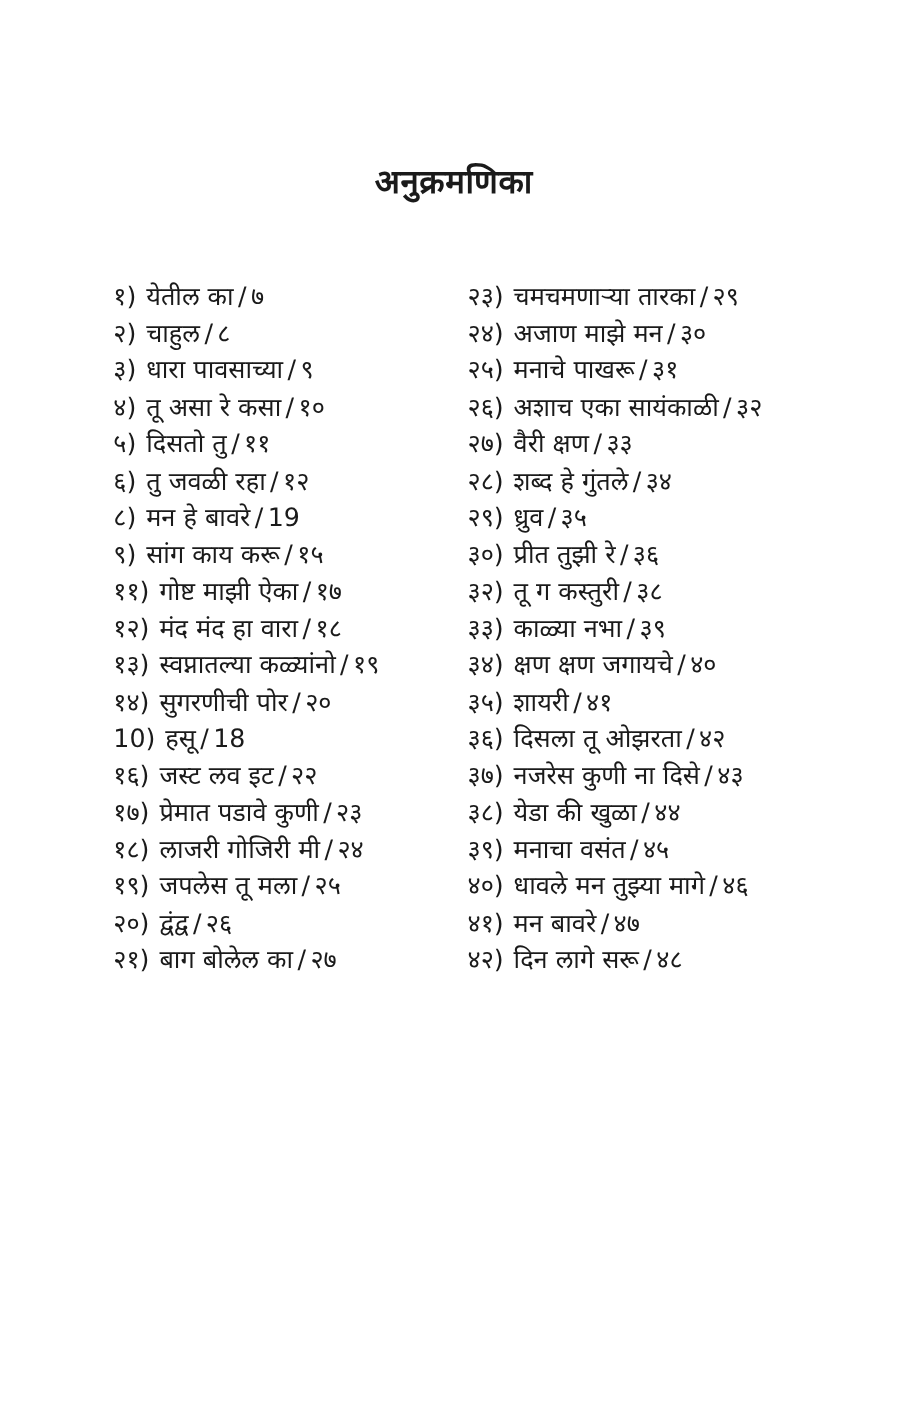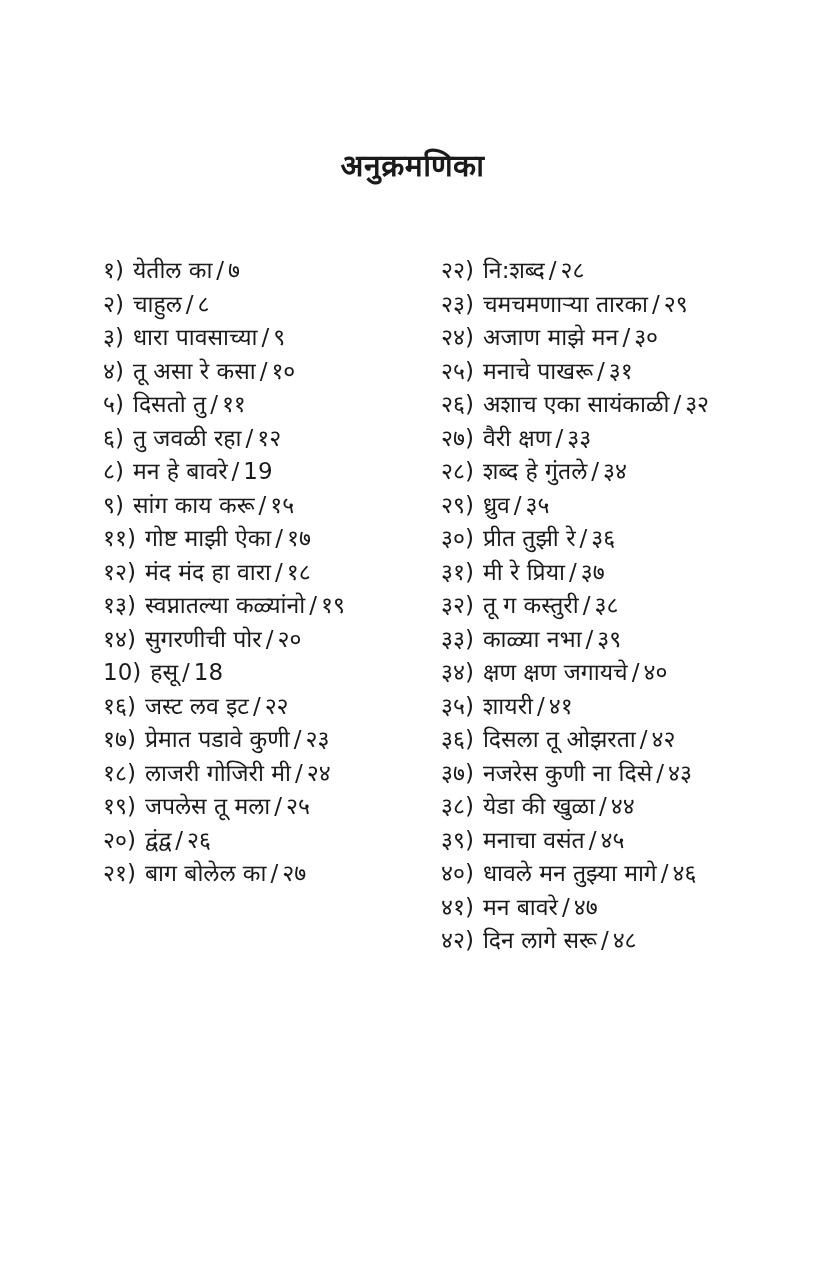--- a/index.html
+++ b/index.html
@@ -27,22 +27,21 @@
     line-height: 40px;
     font-weight: 700;
     letter-spacing: 0.5px;
   }
   .columns {
     position: absolute;
     top: 254px;
     left: 103px;
     right: 56px;
     display: flex;
-    align-items: flex-start;
-    gap: 16px;
+    align-items: flex-end;
   }
   .col {
     list-style: none;
     margin: 0;
     padding: 0;
   }
   .col.left {
     width: 322px;
     flex: 0 0 322px;
   }
@@ -83,30 +82,28 @@
         <li class="entry"><span class="num">१४)</span><span class="entry-title">सुगरणीची पोर</span><span class="sep">/</span><span class="pg">२०</span></li>
         <li class="entry"><span class="num">10)</span><span class="entry-title">हसू</span><span class="sep">/</span><span class="pg">18</span></li>
         <li class="entry"><span class="num">१६)</span><span class="entry-title">जस्ट लव इट</span><span class="sep">/</span><span class="pg">२२</span></li>
         <li class="entry"><span class="num">१७)</span><span class="entry-title">प्रेमात पडावे कुणी</span><span class="sep">/</span><span class="pg">२३</span></li>
         <li class="entry"><span class="num">१८)</span><span class="entry-title">लाजरी गोजिरी मी</span><span class="sep">/</span><span class="pg">२४</span></li>
         <li class="entry"><span class="num">१९)</span><span class="entry-title">जपलेस तू मला</span><span class="sep">/</span><span class="pg">२५</span></li>
         <li class="entry"><span class="num">२०)</span><span class="entry-title">द्वंद्व</span><span class="sep">/</span><span class="pg">२६</span></li>
         <li class="entry"><span class="num">२१)</span><span class="entry-title">बाग बोलेल का</span><span class="sep">/</span><span class="pg">२७</span></li>
       </ul>
     <ul class="col right" id="col-right">
-        <li class="entry"><span class="num">२२)</span><span class="entry-title">नि:शब्द</span><span class="sep">/</span><span class="pg">२८</span></li>
         <li class="entry"><span class="num">२३)</span><span class="entry-title">चमचमणाऱ्या तारका</span><span class="sep">/</span><span class="pg">२९</span></li>
         <li class="entry"><span class="num">२४)</span><span class="entry-title">अजाण माझे मन</span><span class="sep">/</span><span class="pg">३०</span></li>
         <li class="entry"><span class="num">२५)</span><span class="entry-title">मनाचे पाखरू</span><span class="sep">/</span><span class="pg">३१</span></li>
         <li class="entry"><span class="num">२६)</span><span class="entry-title">अशाच एका सायंकाळी</span><span class="sep">/</span><span class="pg">३२</span></li>
         <li class="entry"><span class="num">२७)</span><span class="entry-title">वैरी क्षण</span><span class="sep">/</span><span class="pg">३३</span></li>
         <li class="entry"><span class="num">२८)</span><span class="entry-title">शब्द हे गुंतले</span><span class="sep">/</span><span class="pg">३४</span></li>
         <li class="entry"><span class="num">२९)</span><span class="entry-title">ध्रुव</span><span class="sep">/</span><span class="pg">३५</span></li>
         <li class="entry"><span class="num">३०)</span><span class="entry-title">प्रीत तुझी रे</span><span class="sep">/</span><span class="pg">३६</span></li>
-        <li class="entry"><span class="num">३१)</span><span class="entry-title">मी रे प्रिया</span><span class="sep">/</span><span class="pg">३७</span></li>
         <li class="entry"><span class="num">३२)</span><span class="entry-title">तू ग कस्तुरी</span><span class="sep">/</span><span class="pg">३८</span></li>
         <li class="entry"><span class="num">३३)</span><span class="entry-title">काळ्या नभा</span><span class="sep">/</span><span class="pg">३९</span></li>
         <li class="entry"><span class="num">३४)</span><span class="entry-title">क्षण क्षण जगायचे</span><span class="sep">/</span><span class="pg">४०</span></li>
         <li class="entry"><span class="num">३५)</span><span class="entry-title">शायरी</span><span class="sep">/</span><span class="pg">४१</span></li>
         <li class="entry"><span class="num">३६)</span><span class="entry-title">दिसला तू ओझरता</span><span class="sep">/</span><span class="pg">४२</span></li>
         <li class="entry"><span class="num">३७)</span><span class="entry-title">नजरेस कुणी ना दिसे</span><span class="sep">/</span><span class="pg">४३</span></li>
         <li class="entry"><span class="num">३८)</span><span class="entry-title">येडा की खुळा</span><span class="sep">/</span><span class="pg">४४</span></li>
         <li class="entry"><span class="num">३९)</span><span class="entry-title">मनाचा वसंत</span><span class="sep">/</span><span class="pg">४५</span></li>
         <li class="entry"><span class="num">४०)</span><span class="entry-title">धावले मन तुझ्या मागे</span><span class="sep">/</span><span class="pg">४६</span></li>
         <li class="entry"><span class="num">४१)</span><span class="entry-title">मन बावरे</span><span class="sep">/</span><span class="pg">४७</span></li>

